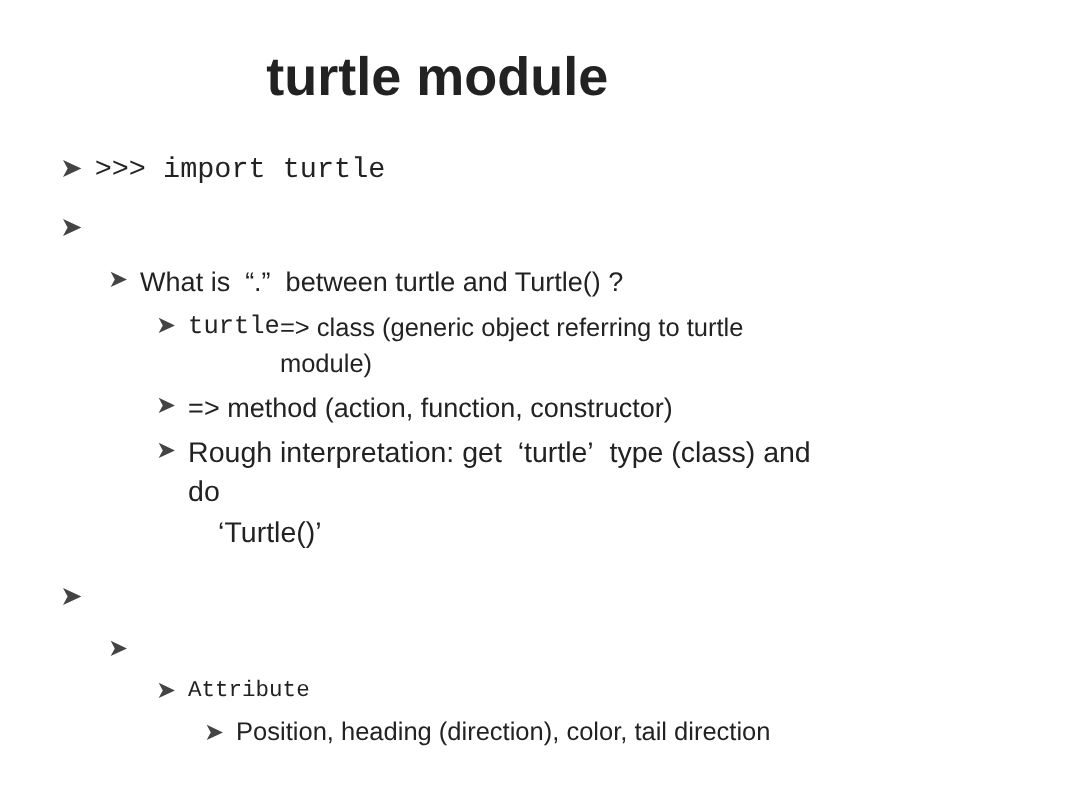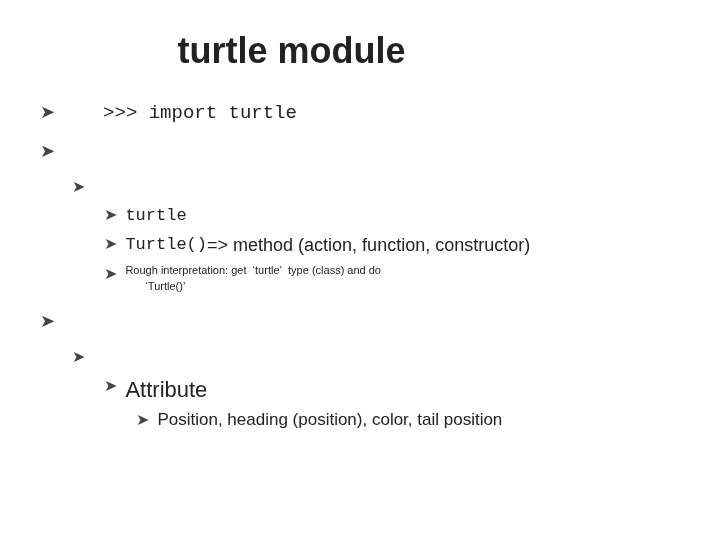--- a/index.html
+++ b/index.html
@@ -72,21 +72,20 @@
       display: inline-block;
       margin-right: 8px;
       flex-shrink: 0;
       font-size: 16px;
       color: #444;
     }
 
     .code {
       font-family: 'Courier New', Courier, monospace;
       font-size: 19px;
-      margin-left: 40px;
     }
 
     .code-sm {
       font-family: 'Courier New', Courier, monospace;
       font-size: 17px;
     }
 
     .underline {
       text-decoration: underline;
     }
@@ -104,52 +103,53 @@
       <span class="bullet-arrow">➤</span>
       <span class="code">&gt;&gt;&gt; import turtle</span>
     </div>
 
     <div class="bullet-l1">
       <span class="bullet-arrow">➤</span>
     </div>
 
     <div class="bullet-l2">
       <span class="bullet-arrow-sm">➤</span>
+      <span>What is &nbsp;“.”&nbsp; between turtle and Turtle() ?</span>
     </div>
 
     <div class="bullet-l3">
       <span class="bullet-arrow-sm">➤</span>
       <span class="code-sm">turtle</span>
+        <span style="font-size:17px;"> =&gt; class (generic object referring to turtle module)</span>
     </div>
 
     <div class="bullet-l3">
       <span class="bullet-arrow-sm">➤</span>
-      <span class="code-sm">Turtle()</span>
         <span style="font-size:18px;"> =&gt; method (action, function, constructor)</span>
     </div>
 
     <div class="bullet-l3">
       <span class="bullet-arrow-sm">➤</span>
-      <span style="font-size:11px;">Rough interpretation: get &nbsp;‘turtle’&nbsp; type (class) and do<br><span style="margin-left:20px;">‘Turtle()’</span></span>
+      <span style="font-size:19px;">Rough interpretation: get &nbsp;‘turtle’&nbsp; type (class) and do<br><span style="margin-left:20px;">‘Turtle()’</span></span>
     </div>
 
     <div style="height: 10px;"></div>
 
     <div class="bullet-l1">
       <span class="bullet-arrow">➤</span>
     </div>
 
     <div class="bullet-l2">
       <span class="bullet-arrow-sm">➤</span>
     </div>
 
     <div class="bullet-l3">
       <span class="bullet-arrow-sm">➤</span>
-      <span style="font-size:22px;">Attribute</span>
+      <span style="font-size:15px;font-family:Liberation Mono, monospace;">Attribute</span>
     </div>
 
     <div style="display:flex; align-items:flex-start; margin-left: 96px; font-size:17px;">
       <span class="bullet-arrow-sm" style="margin-right:8px; font-size:16px; color:#444; flex-shrink:0;">➤</span>
-      <span>Position, heading (position), color, tail position</span>
+      <span>Position, heading (direction), color, tail direction</span>
     </div>
 
   </div>
 </div>
 
 </body></html>

